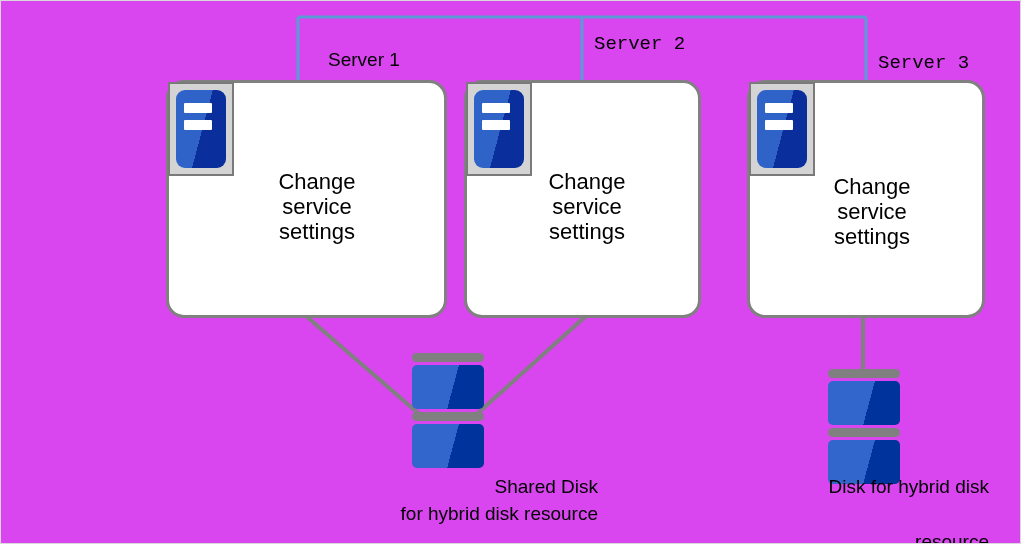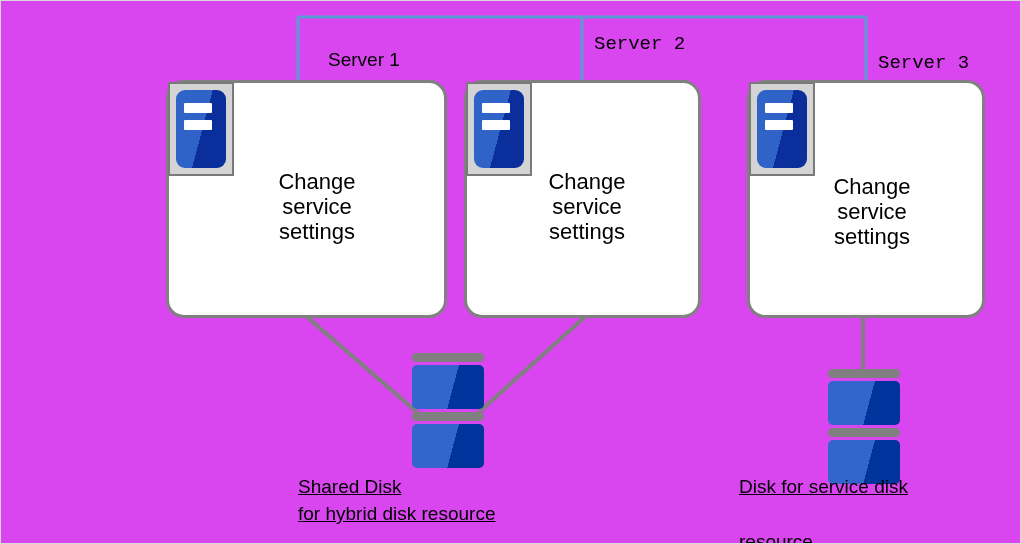--- a/index.html
+++ b/index.html
@@ -99,24 +99,23 @@
     height: 44px;
     border-radius: 5px;
     background: linear-gradient(105deg, #3366cc 0%, #3366cc 56%, #00339c 56%, #00339c 100%);
   }
   .disk-icon .gap { height: 3px; }
 
   .disk-label {
     position: absolute;
     font-size: 19px;
     color: #000000;
-    text-align: left;
+    text-align: right;
     line-height: 27px;
     white-space: nowrap;
-    text-decoration: underline;
   }
 </style>
 </head>
 <body>
 
 <div id="canvas">
 
   <svg id="svg-layer" viewBox="0 0 1021 544" xmlns="http://www.w3.org/2000/svg">
 
     <g>
@@ -195,17 +194,17 @@
   <div>
     <div class="disk-icon" style="left:827px; top:368px;">
       <div class="platter-bar"></div>
       <div class="gap"></div>
       <div class="platter"></div>
       <div class="gap"></div>
       <div class="platter-bar"></div>
       <div class="gap"></div>
       <div class="platter"></div>
     </div>
-    <div class="disk-label" style="left:738px; top:472px; width:250px;">Disk for service disk</div>
+    <div class="disk-label" style="left:738px; top:472px; width:250px;">Disk for hybrid disk</div>
     <div class="disk-label" style="left:738px; top:499px; width:250px;margin-top:28px;">resource</div>
   </div>
 
 </div>
 
 </body></html>

